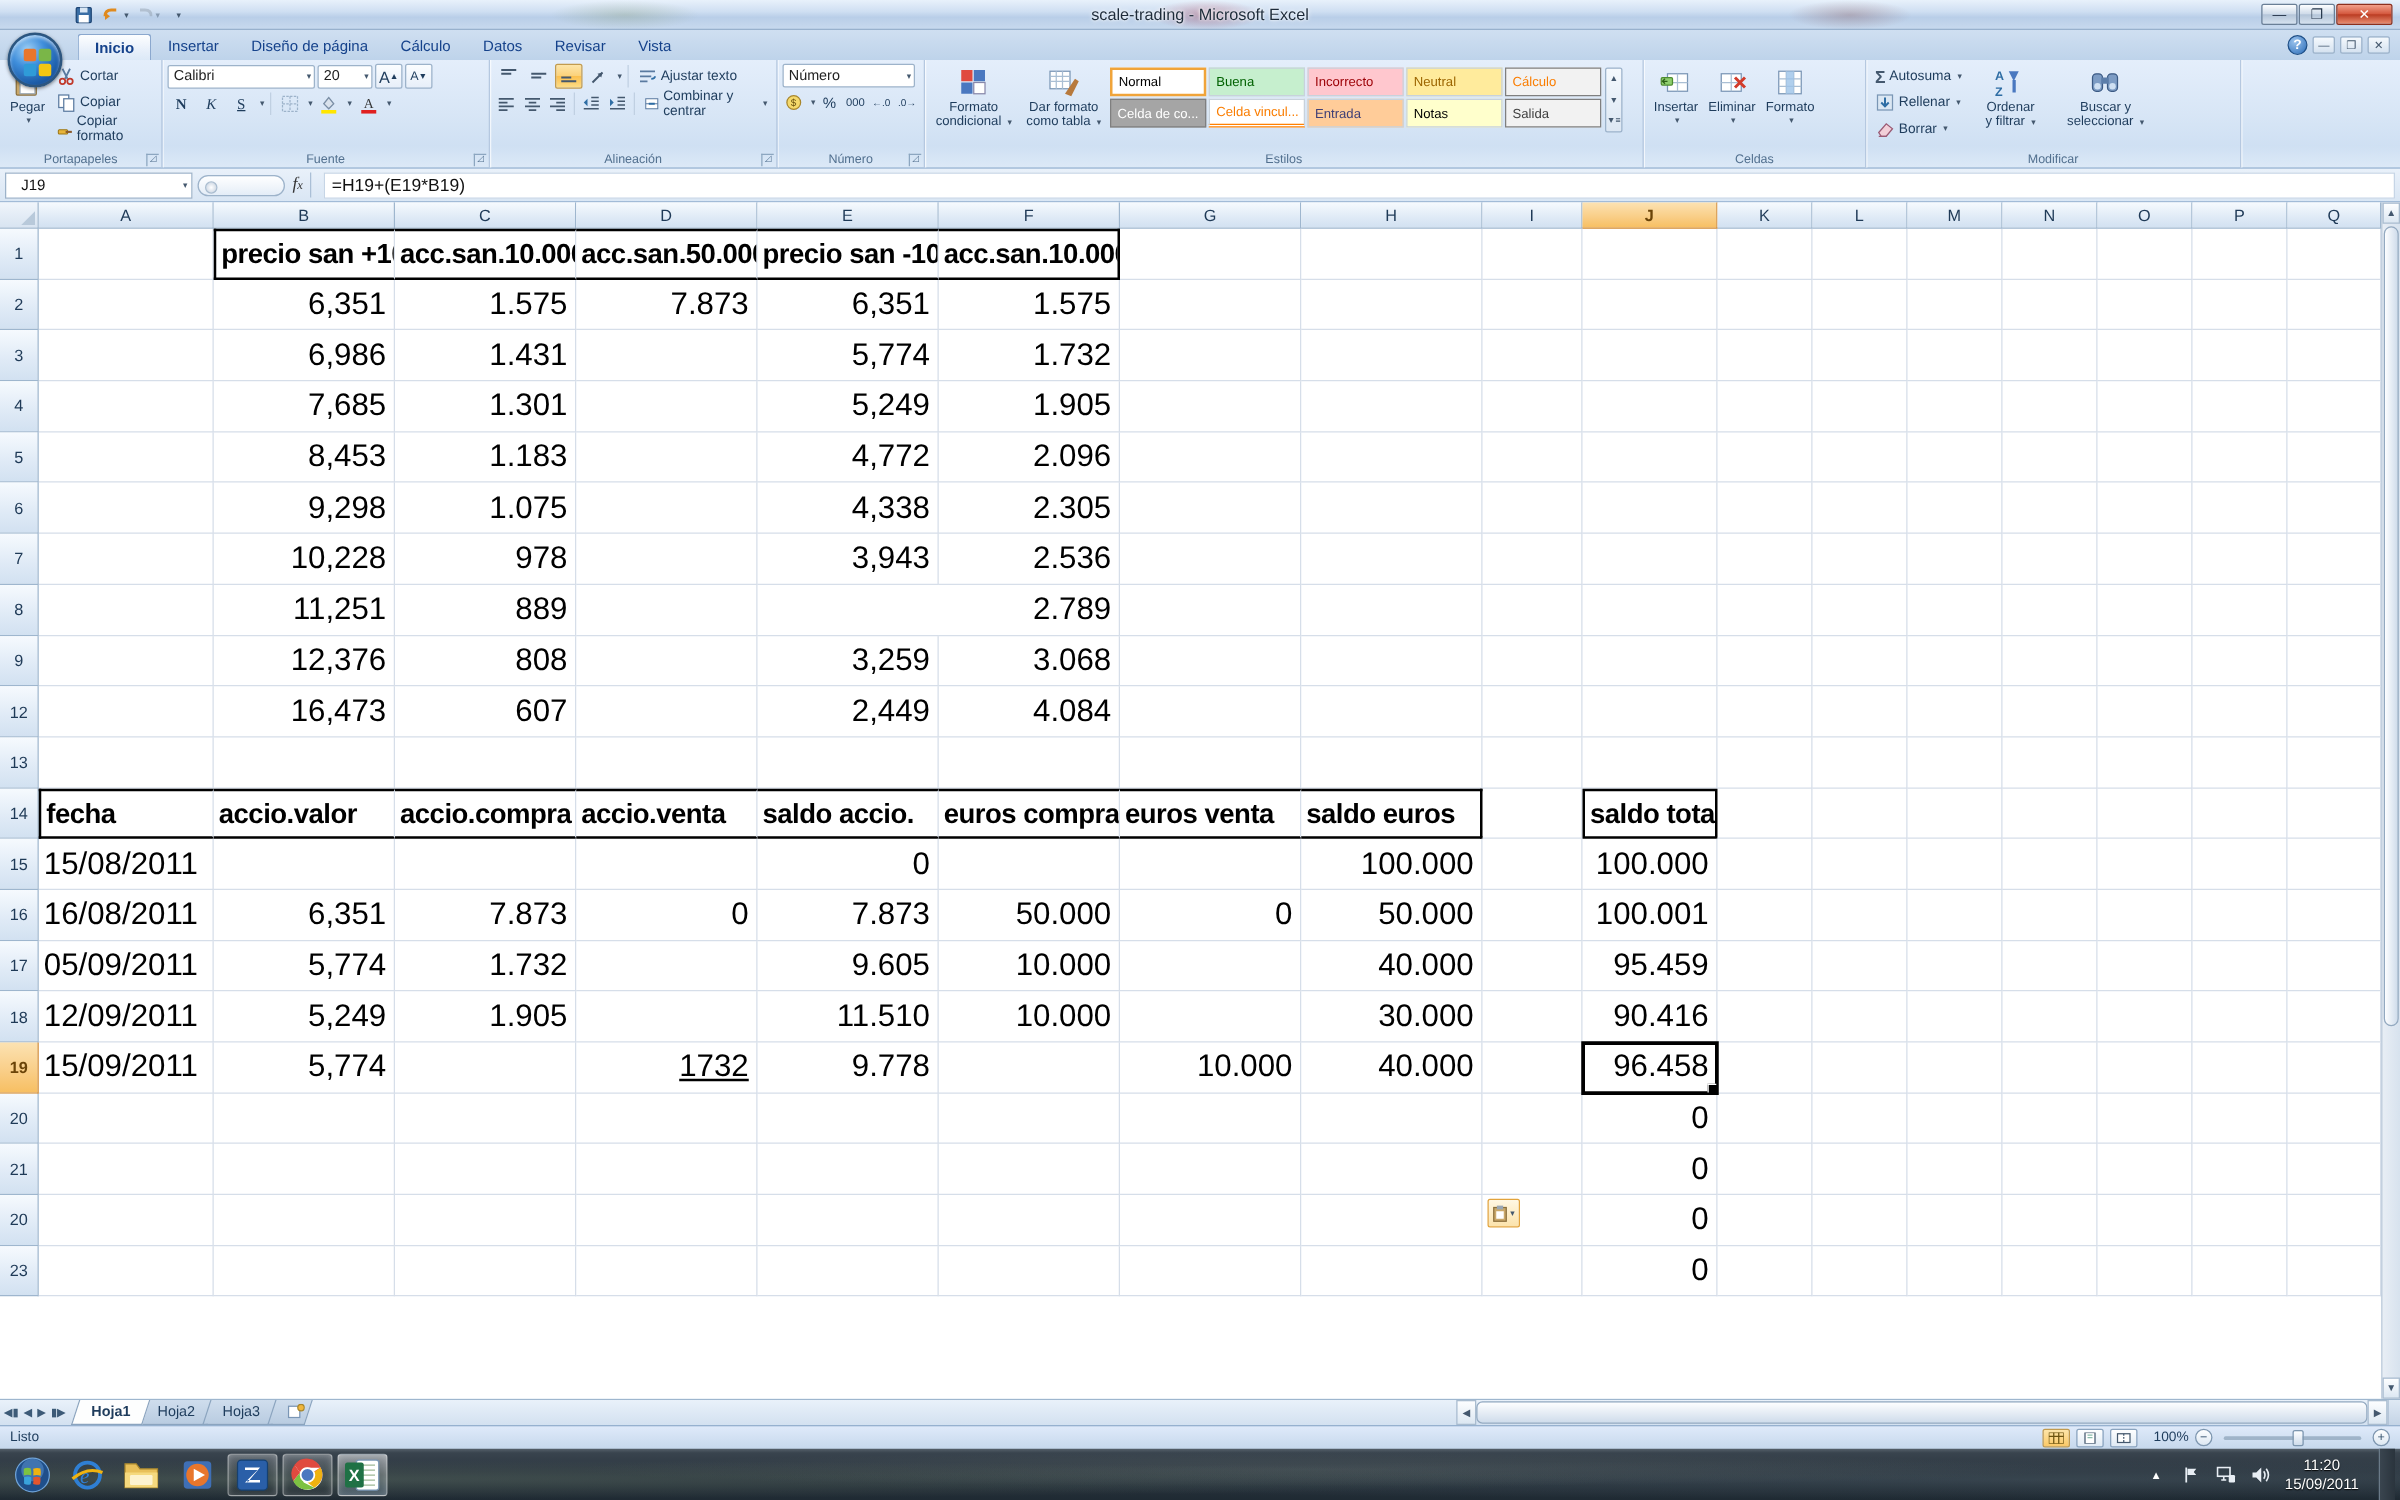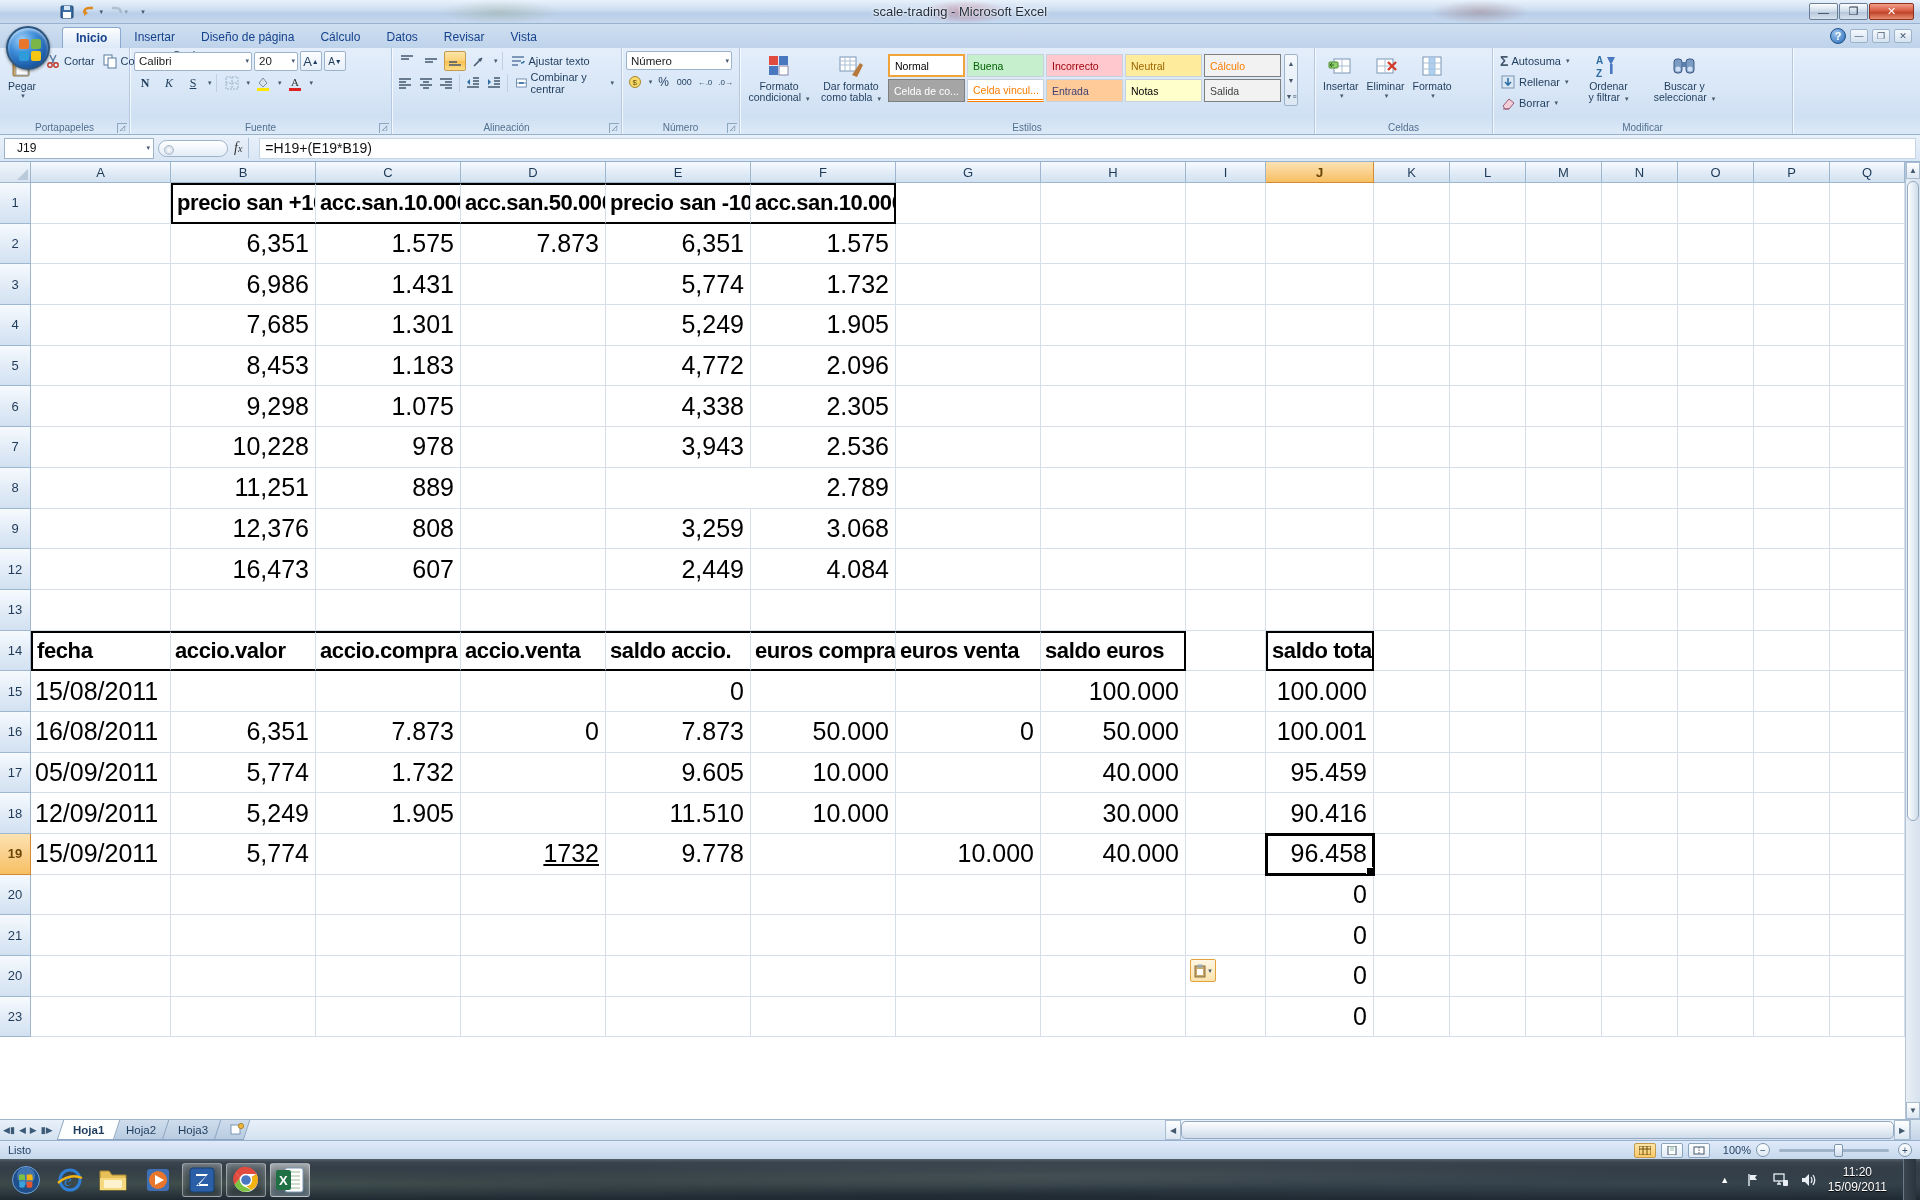--- a/index.html
+++ b/index.html
@@ -206,21 +206,21 @@
       <div style="display:flex">
         <div class="bigbtn">
           <svg class="icon24" viewBox="0 0 26 26">
               <rect x="4" y="3" width="16" height="20" rx="1" fill="#caa86a" stroke="#8a6f3c"></rect>
               <rect x="8" y="1" width="8" height="4" rx="1" fill="#9aa7b4" stroke="#5d6b78"></rect>
               <rect x="7" y="7" width="12" height="15" fill="#fff" stroke="#9aa7b4"></rect>
             </svg>
           <span class="blbl">Pegar</span>
           <span class="dd">▾</span>
         </div>
-        <div style="display:flex;gap:1px;margin-left:2px">
+        <div style="display:flex;flex-direction:column;gap:1px;margin-left:2px">
           <div class="sbtn">
             <svg class="icon16" viewBox="0 0 16 16">
                 <path d="M5 2 L9 10 M11 2 L7 10" stroke="#5a7aa0" stroke-width="1.4"></path>
                 <circle cx="5" cy="12" r="2.2" fill="none" stroke="#c0392b" stroke-width="1.4"></circle>
                 <circle cx="11" cy="12" r="2.2" fill="none" stroke="#c0392b" stroke-width="1.4"></circle>
               </svg>
             <span>Cortar</span>
           </div>
           <div class="sbtn">
             <svg class="icon16" viewBox="0 0 16 16">

